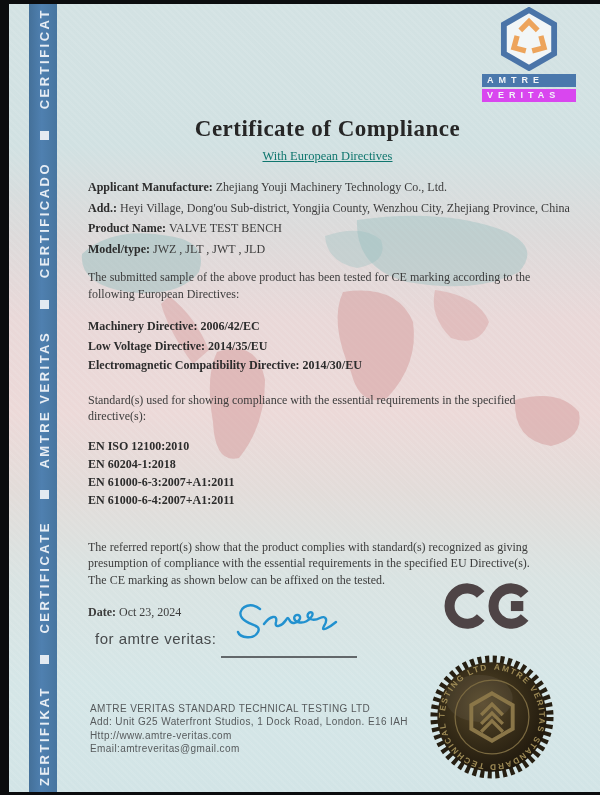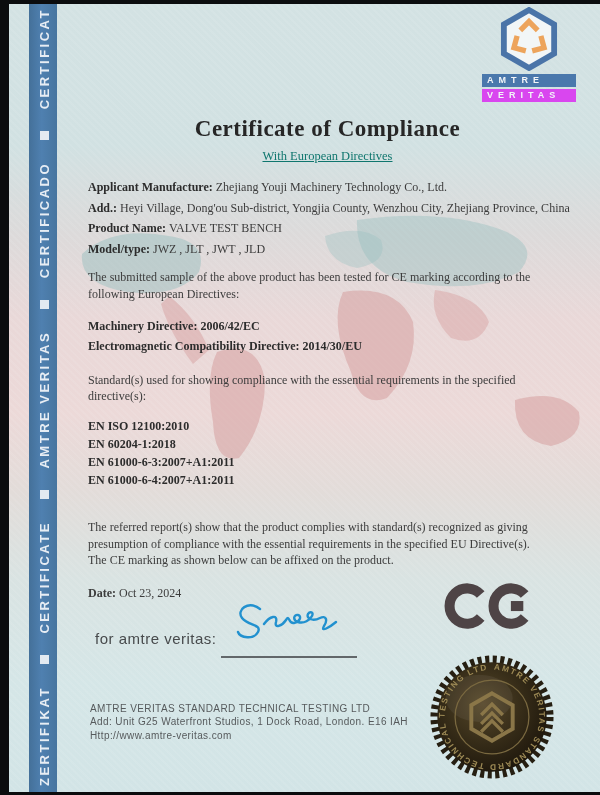--- a/index.html
+++ b/index.html
@@ -146,35 +146,36 @@
   </div>
   <div class="fld">
     <b>Model/type:</b>
     <span>JWZ , JLT , JWT , JLD</span>
   </div>
 
   <div class="para">The submitted sample of the above product has been tested for CE marking according to the following European Directives:</div>
 
   <div id="directives">
     <div>Machinery Directive: 2006/42/EC</div>
+    <div>Low Voltage Directive: 2014/35/EU</div>
     <div>Electromagnetic Compatibility Directive: 2014/30/EU</div>
   </div>
 
   <div id="std-intro">Standard(s) used for showing compliance with the essential requirements in the specified directive(s):</div>
 
   <div id="standards">
     <div>EN ISO 12100:2010</div>
     <div>EN 60204-1:2018</div>
     <div>EN 61000-6-3:2007+A1:2011</div>
     <div>EN 61000-6-4:2007+A1:2011</div>
   </div>
 
   <div id="report">
     <div>The referred report(s) show that the product complies with standard(s) recognized as giving presumption of compliance with the essential requirements in the specified EU Directive(s).</div>
-    <div>The CE marking as shown below can be affixed on the product.</div>
+    <div>The CE marking as shown below can be affixed on the tested.</div>
   </div>
 
 
   <div id="dateline">
     <b>Date:</b>
     <span>Oct 23, 2024</span>
   </div>
 </div>
 
 <svg id="ce" width="86" height="56" viewBox="0 0 90 56">
@@ -192,20 +193,21 @@
            M36,27 C42,19 50,17 48,25 C46,32 54,29 58,23
            C62,17 60,27 66,26 C72,25 74,19 70,18 C66,17 64,23 70,25
            C76,27 82,23 84,19 C86,15 82,14 80,17 C78,21 84,25 92,21
            C98,18 100,23 96,29 C92,36 102,30 108,25" stroke="#2291cf" stroke-width="2.4" fill="none" stroke-linecap="round"></path>
 </svg>
 
 <div id="footer">
   <div>AMTRE VERITAS STANDARD TECHNICAL TESTING LTD</div>
   <div>Add: Unit G25 Waterfront Studios, 1 Dock Road, London. E16 IAH</div>
   <div>Http://www.amtre-veritas.com</div>
+  <div>Email:amtreveritas@gmail.com</div>
 </div>
 
 <svg id="seal" width="128" height="128" viewBox="0 0 130 130">
   <defs>
     <radialGradient id="sealGrad" cx="42%" cy="38%" r="65%">
       <stop offset="0%" stop-color="#57482a"></stop>
       <stop offset="55%" stop-color="#362c18"></stop>
       <stop offset="100%" stop-color="#1e170c"></stop>
     </radialGradient>
     <path id="sealTextPath" d="M65,17 a48,48 0 1 1 -0.01,0" fill="none"></path>

